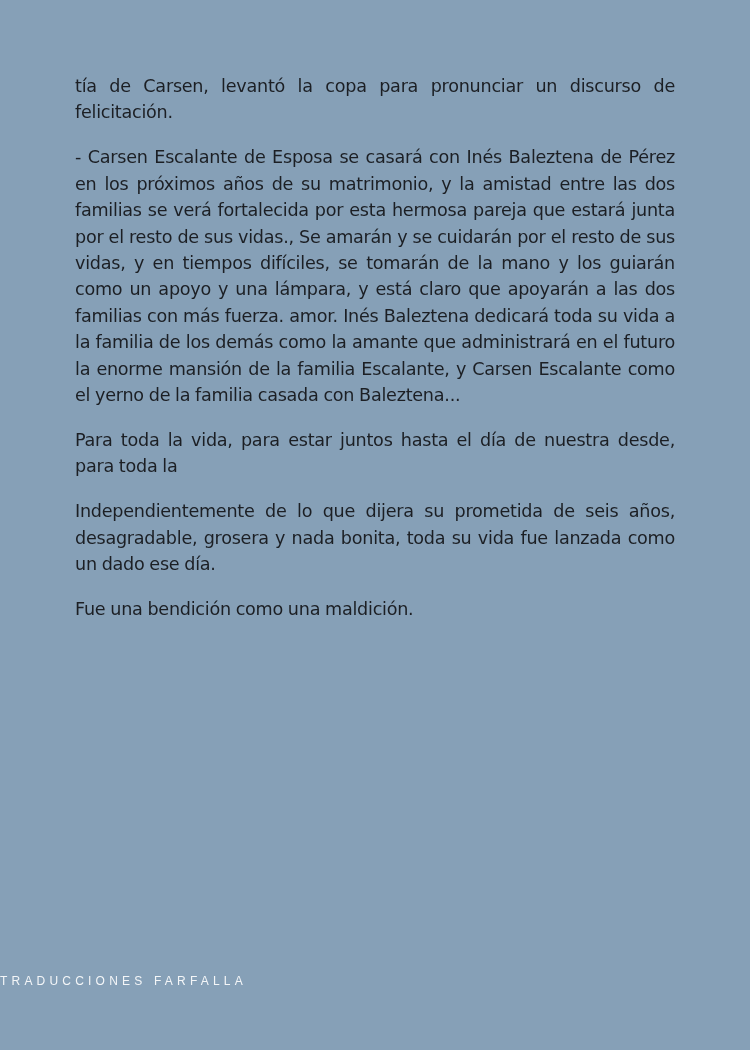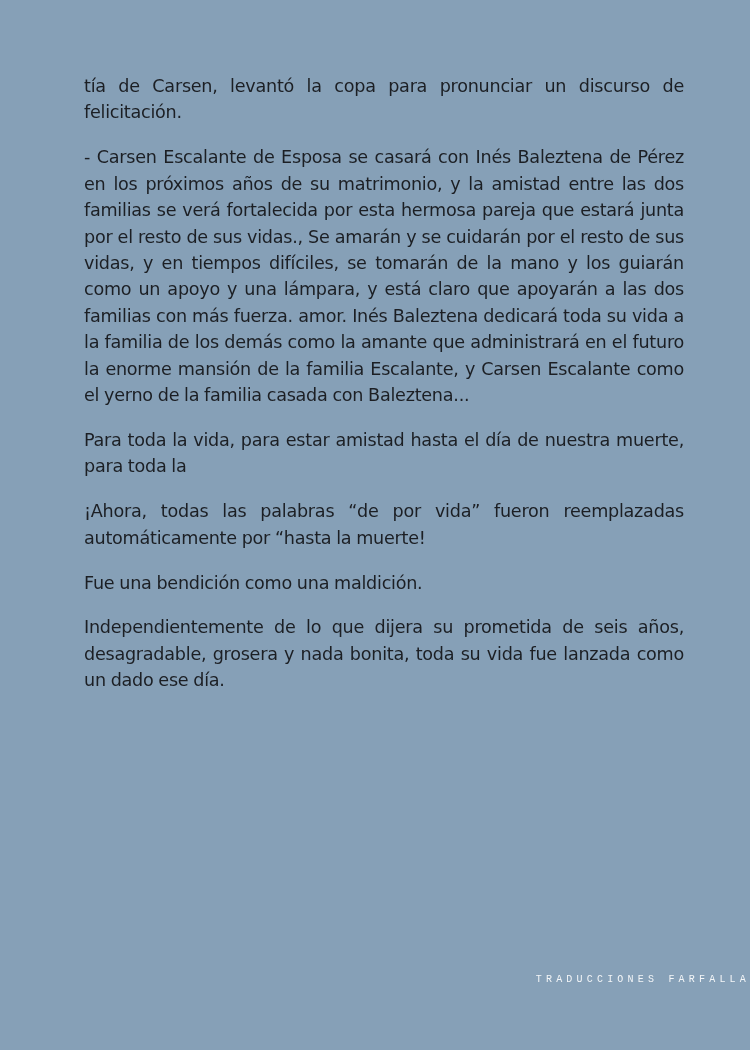--- a/index.html
+++ b/index.html
@@ -8,51 +8,50 @@
     }
     body {
       width: 750px;
       height: 1050px;
       background: #86a0b7;
       position: relative;
       overflow: hidden;
     }
     .page {
       position: absolute;
-      left: 84px;
+      left: 75px;
       top: 73px;
       width: 600px;
     }
     .para {
       font-family: "DejaVu Sans", sans-serif;
       font-size: 17.6px;
       line-height: 26.4px;
       color: #1c1f24;
       text-align: justify;
       margin: 0 0 18.5px 0;
       letter-spacing: -0.25px;
       word-spacing: -0.5px;
     }
     .footer {
       position: absolute;
       left: 0;
       width: 750px;
       top: 974px;
-      text-align: right;
-      font-family: Liberation Mono, monospace;
-      font-size: 10px;
+      text-align: left;
+      font-family: Liberation Sans, sans-serif;
+      font-size: 12px;
       letter-spacing: 4.2px;
       color: #f4f6f8;
     }
   </style>
 </head>
 <body>
 
 <div class="page">
   <p class="para">tía de Carsen, levantó la copa para pronunciar un discurso de felicitación.</p>
   <p class="para">- Carsen Escalante de Esposa se casará con Inés Baleztena de Pérez en los próximos años de su matrimonio, y la amistad entre las dos familias se verá fortalecida por esta hermosa pareja que estará junta por el resto de sus vidas., Se amarán y se cuidarán por el resto de sus vidas, y en tiempos difíciles, se tomarán de la mano y los guiarán como un apoyo y una lámpara, y está claro que apoyarán a las dos familias con más fuerza. amor. Inés Baleztena dedicará toda su vida a la familia de los demás como la amante que administrará en el futuro la enorme mansión de la familia Escalante, y Carsen Escalante como el yerno de la familia casada con Baleztena...</p>
-  <p class="para">Para toda la vida, para estar amistad hasta el día de nuestra muerte, para toda la</p>
-  <p class="para">¡Ahora, todas las palabras “de por vida” fueron reemplazadas automáticamente por “hasta la muerte!</p>
+  <p class="para">Para toda la vida, para estar juntos hasta el día de nuestra desde, para toda la</p>
+  <p class="para">Independientemente de lo que dijera su prometida de seis años, desagradable, grosera y nada bonita, toda su vida fue lanzada como un dado ese día.</p>
   <p class="para">Fue una bendición como una maldición.</p>
-  <p class="para">Independientemente de lo que dijera su prometida de seis años, desagradable, grosera y nada bonita, toda su vida fue lanzada como un dado ese día.</p>
 </div>
 
 <div class="footer">TRADUCCIONES FARFALLA</div>
 
 </body></html>

